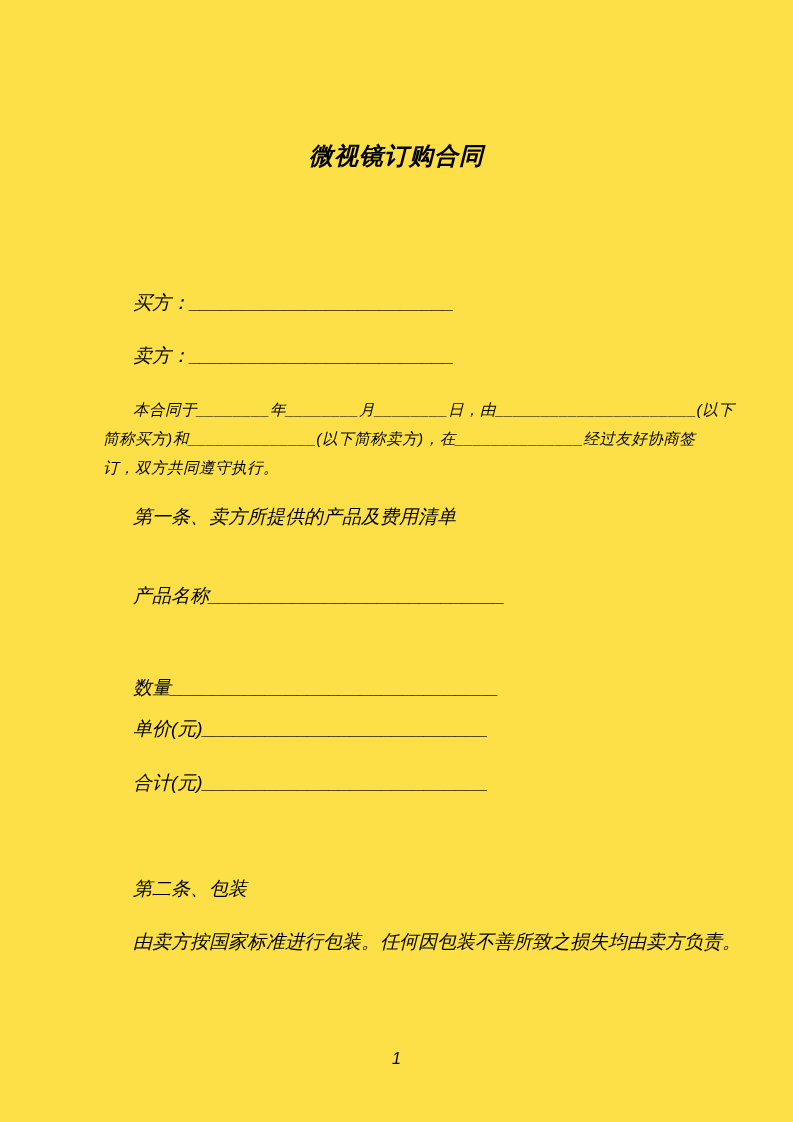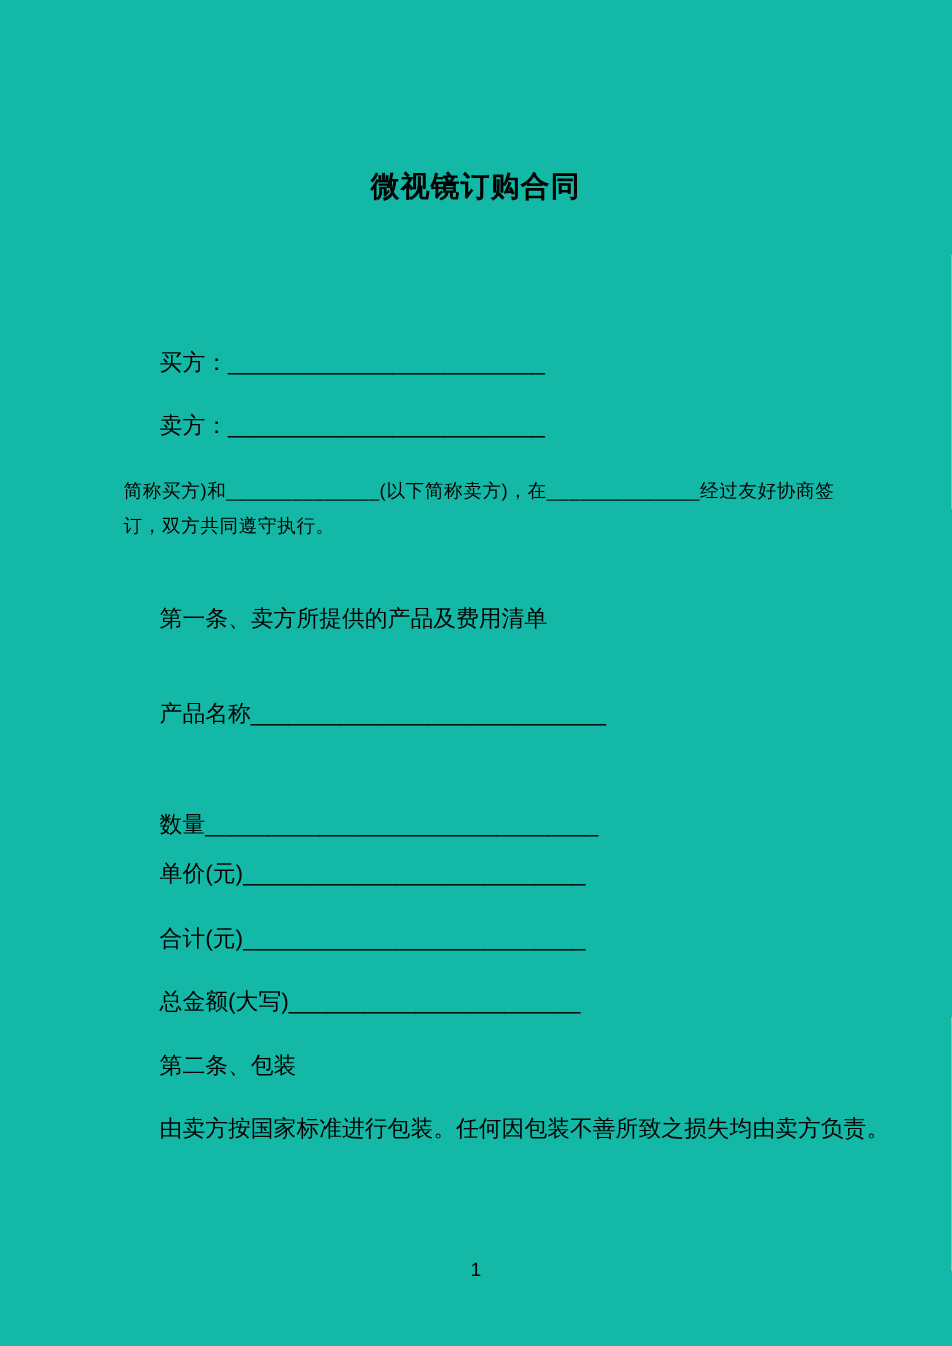--- a/index.html
+++ b/index.html
@@ -10,21 +10,22 @@
     font-family: "Liberation Sans", "DejaVu Sans", sans-serif;
     color: #000000;
     position: relative;
     overflow: hidden;
   }
   .page {
     position: absolute;
     top: 0; left: 0;
     width: 793px;
     height: 1122px;
-    background: #14b8a6;
+    background: #fde047;
+    font-style: italic;
   }
   .doc-title {
     position: absolute;
     top: 141px;
     left: 0;
     width: 793px;
     text-align: center;
     font-size: 24px;
     font-weight: bold;
     letter-spacing: 1px;
@@ -85,20 +86,21 @@
 
   <div class="line-block indent pos-buyer">
     <span>买方：</span><span class="blank">_________________________</span>
   </div>
 
   <div class="line-block indent pos-seller">
     <span>卖方：</span><span class="blank">_________________________</span>
   </div>
 
   <div class="intro-wrap">
+    <div class="intro-line first">本合同于________年________月________日，由______________________(以下</div>
     <div class="intro-line">简称买方)和______________(以下简称卖方)，在______________经过友好协商签</div>
     <div class="intro-line">订，双方共同遵守执行。</div>
   </div>
 
   <div class="line-block indent pos-art1">第一条、卖方所提供的产品及费用清单</div>
 
   <div class="line-block indent pos-f1">
     <span>产品名称</span><span class="blank">____________________________</span>
   </div>
 
@@ -108,23 +110,20 @@
   </div>
 
   <div class="line-block indent pos-f4">
     <span>单价(元)</span><span class="blank">___________________________</span>
   </div>
 
   <div class="line-block indent pos-f5">
     <span>合计(元)</span><span class="blank">___________________________</span>
   </div>
 
-  <div class="line-block indent pos-f6">
-    <span>总金额(大写)</span><span class="blank">_______________________</span>
-  </div>
 
   <div class="line-block indent pos-art2">第二条、包装</div>
 
   <div class="line-block indent pos-art2body">由卖方按国家标准进行包装。任何因包装不善所致之损失均由卖方负责。</div>
 
 
   <div class="page-number">1</div>
 
 </div>
 

